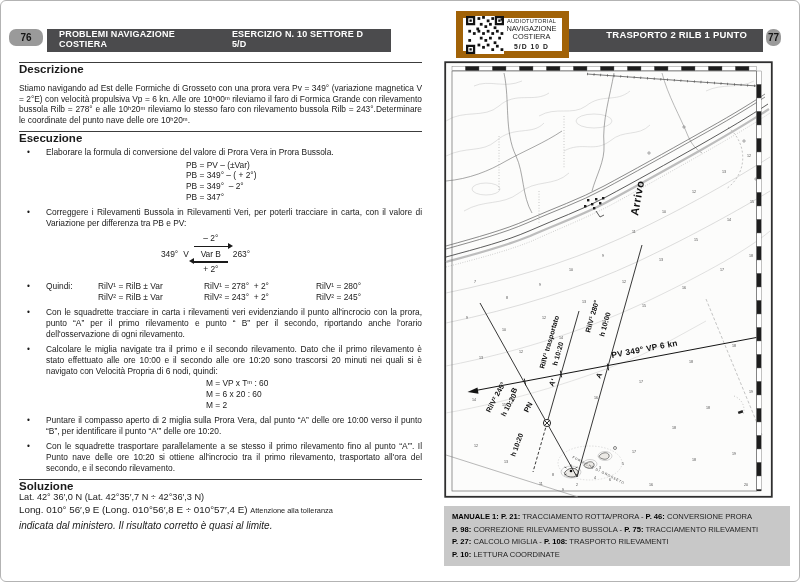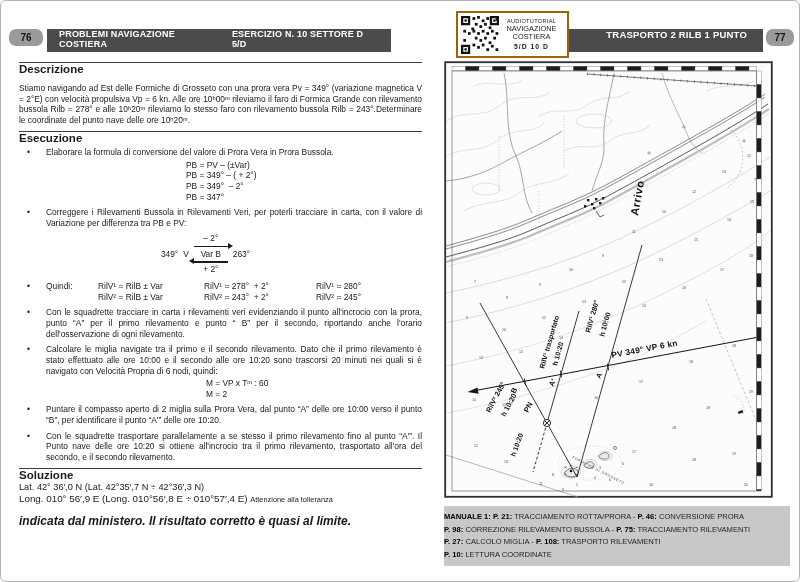--- a/index.html
+++ b/index.html
@@ -3,27 +3,27 @@
 <meta charset="utf-8">
 <style>
   html,body{margin:0;padding:0;background:#fff;}
   .sheet{position:relative;width:798px;height:580px;margin:0 auto;background:#ffffff;
          border:1px solid #b3b3b3;border-radius:6px;overflow:hidden;
          font-family:"Liberation Sans", sans-serif;color:#1a1a1a;}
   
   .pagenum{position:absolute;top:28px;height:17px;background:#9a9a9a;color:#151515;
            font-weight:bold;font-size:10px;display:flex;align-items:center;justify-content:center;border-radius:7px;}
   .pagenum.left{left:8px;width:34px;}
-  .pagenum.right{left:765px;width:28px;}
+  .pagenum.right{left:765px;width:15px;}
   .bar{position:absolute;top:28px;height:23px;background:#4b4b4d;color:#fff;font-weight:bold;
        font-size:9px;display:flex;align-items:flex-start;box-sizing:border-box;letter-spacing:.2px;gap:8px;}
   .bar.leftbar{left:46px;width:344px;justify-content:space-between;padding:0 12px;}
   .bar.rightbar{left:545px;width:217px;justify-content:flex-end;padding-right:16px;font-size:9.5px;}
   .audio-box{position:absolute;left:455px;top:10px;width:113px;height:47px;background:#fff;
-             border:2px solid #a16207;display:flex;align-items:center;padding:3px;box-sizing:border-box;z-index:5;}
+             border:7px solid #a16207;display:flex;align-items:center;padding:3px;box-sizing:border-box;z-index:5;}
   .audio-text{flex:1;text-align:center;line-height:1.12;}
   .at1{font-size:5.6px;letter-spacing:.3px;}
   .at2,.at3{font-size:7.4px;}
   .at4{font-size:6.8px;font-weight:bold;margin-top:2px;letter-spacing:1px;}
   
   .left-col{position:absolute;left:18px;top:56px;width:403px;font-size:8.4px;line-height:10.8px;}
   .rule{border:none;border-top:1px solid #3c3c3c;margin:5px 0 0 0;}
   .sec-h{font-size:11.5px;font-weight:bold;margin:1px 0 3px 0;}
   p.body{text-align:justify;margin:8px 0 4px 0;}
   ul.exec{list-style:none;margin:0;padding:0;}
@@ -37,25 +37,25 @@
   .var-stack{display:flex;flex-direction:column;align-items:center;}
   .var-mid{font-weight:normal;}
   .arr{position:relative;height:1.6px;background:#1a1a1a;width:34px;margin:1.5px 0;}
   .arr-r::after{content:"";position:absolute;right:-5px;top:-2.6px;
     border-left:5px solid #1a1a1a;border-top:3.4px solid transparent;border-bottom:3.4px solid transparent;}
   .arr-l::after{content:"";position:absolute;left:-5px;top:-2.6px;
     border-right:5px solid #1a1a1a;border-top:3.4px solid transparent;border-bottom:3.4px solid transparent;}
   .sol-lat{font-size:9.2px;margin:1px 0 2px 0;}
   .sol-long{font-size:9.8px;margin:0 0 1px 0;}
   .sol-note-inline{font-size:7.4px;}
-  .sol-note{font-style:italic;font-size:12px;margin-top:10px;font-weight:bold;}
+  .sol-note{font-style:italic;font-size:10px;margin-top:4px;}
   
   .chart-wrap{position:absolute;left:443px;top:60px;width:329px;height:437px;}
   .manual-box{position:absolute;left:443px;top:505px;width:346px;background:#c8c8c8;
-              padding:5px 0;box-sizing:border-box;font-size:7.6px;line-height:12.6px;color:#222;}
+              padding:5px 8px;box-sizing:border-box;font-size:7.6px;line-height:12.6px;color:#222;}
   .manual-box b{color:#000;}
   svg text.depth{font-size:3.6px;fill:#4a4a4a;}
   svg text.navlab{fill:#101010;font-weight:bold;}
   svg text.isl{font-size:3.4px;letter-spacing:.8px;fill:#444;}
 </style>
 </head>
 <body>
 
 <div class="sheet">
 
@@ -165,20 +165,21 @@
           <span>RilV² = RilB ± Var</span>
           <span>RilV² = 243°  + 2°</span>
           <span>RilV² = 245°</span>
         </div>
       </li>
       <li>Con le squadrette tracciare in carta i rilevamenti veri evidenziando il punto all'incrocio con la prora, punto “A” per il primo rilevamento e punto “ B” per il secondo, riportando anche l'orario dell'osservazione di ogni rilevamento.</li>
       <li>
         <span>Calcolare le miglia navigate tra il primo e il secondo rilevamento. Dato che il primo rilevamento è stato effettuato alle ore 10:00 e il secondo alle ore 10:20 sono trascorsi 20 minuti nei quali si è navigato con Velocità Propria di 6 nodi, quindi:</span>
         <div class="fblock" style="margin-left:160px;">
           <div>M = VP x Tᵐ : 60</div>
+          <div>M = 6 x 20 : 60</div>
           <div>M = 2</div>
         </div>
       </li>
       <li>Puntare il compasso aperto di 2 miglia sulla Prora Vera, dal punto “A” delle ore 10:00 verso il punto “B”, per identificare il punto “A'” delle ore 10:20.</li>
       <li>Con le squadrette trasportare parallelamente a se stesso il primo rilevamento fino al punto “A'”. Il Punto nave delle ore 10:20 si ottiene all'incrocio tra il primo rilevamento, trasportato all'ora del secondo, e il secondo rilevamento.</li>
     </ul>
 
     <hr class="rule">
     <div class="sec-h" style="margin-bottom:1px;">Soluzione</div>
     <div class="sol-lat">Lat. 42° 36′,0 N (Lat. 42°35′,7 N ÷ 42°36′,3 N)</div>

